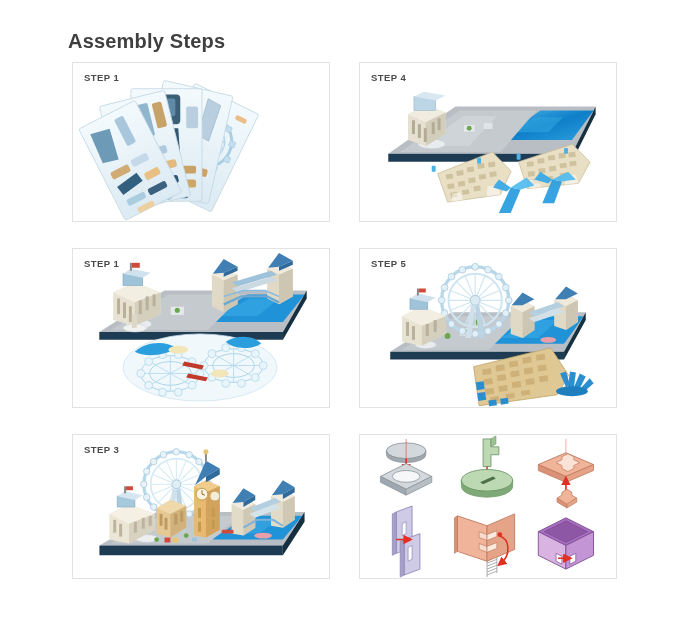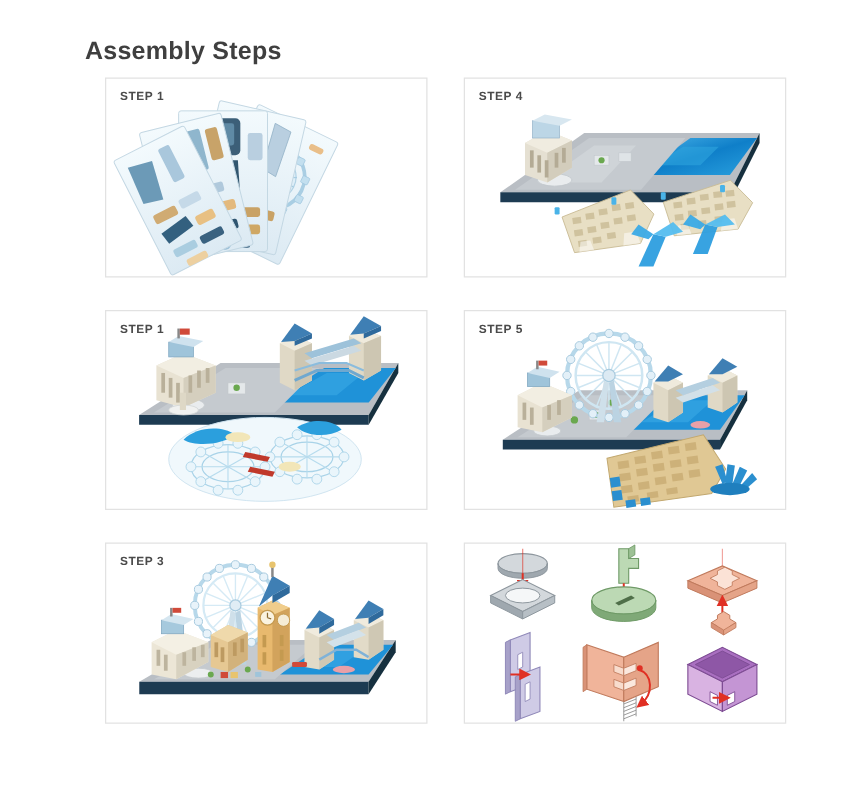--- a/index.html
+++ b/index.html
@@ -27,21 +27,21 @@
     top: 30px;
     font-size: 20px;
     font-weight: 600;
     letter-spacing: 0.2px;
     color: #3f3f3f;
     font-family: "Liberation Sans", sans-serif;
     white-space: nowrap;
   }
   .steps-grid {
     position: absolute;
-    left: 84px;
+    left: 72px;
     top: 62px;
     width: 545px;
     display: grid;
     grid-template-columns: 258px 258px;
     grid-template-rows: 160px 160px 145px;
     column-gap: 29px;
     row-gap: 26px;
   }
   .step-panel {
     position: relative;

